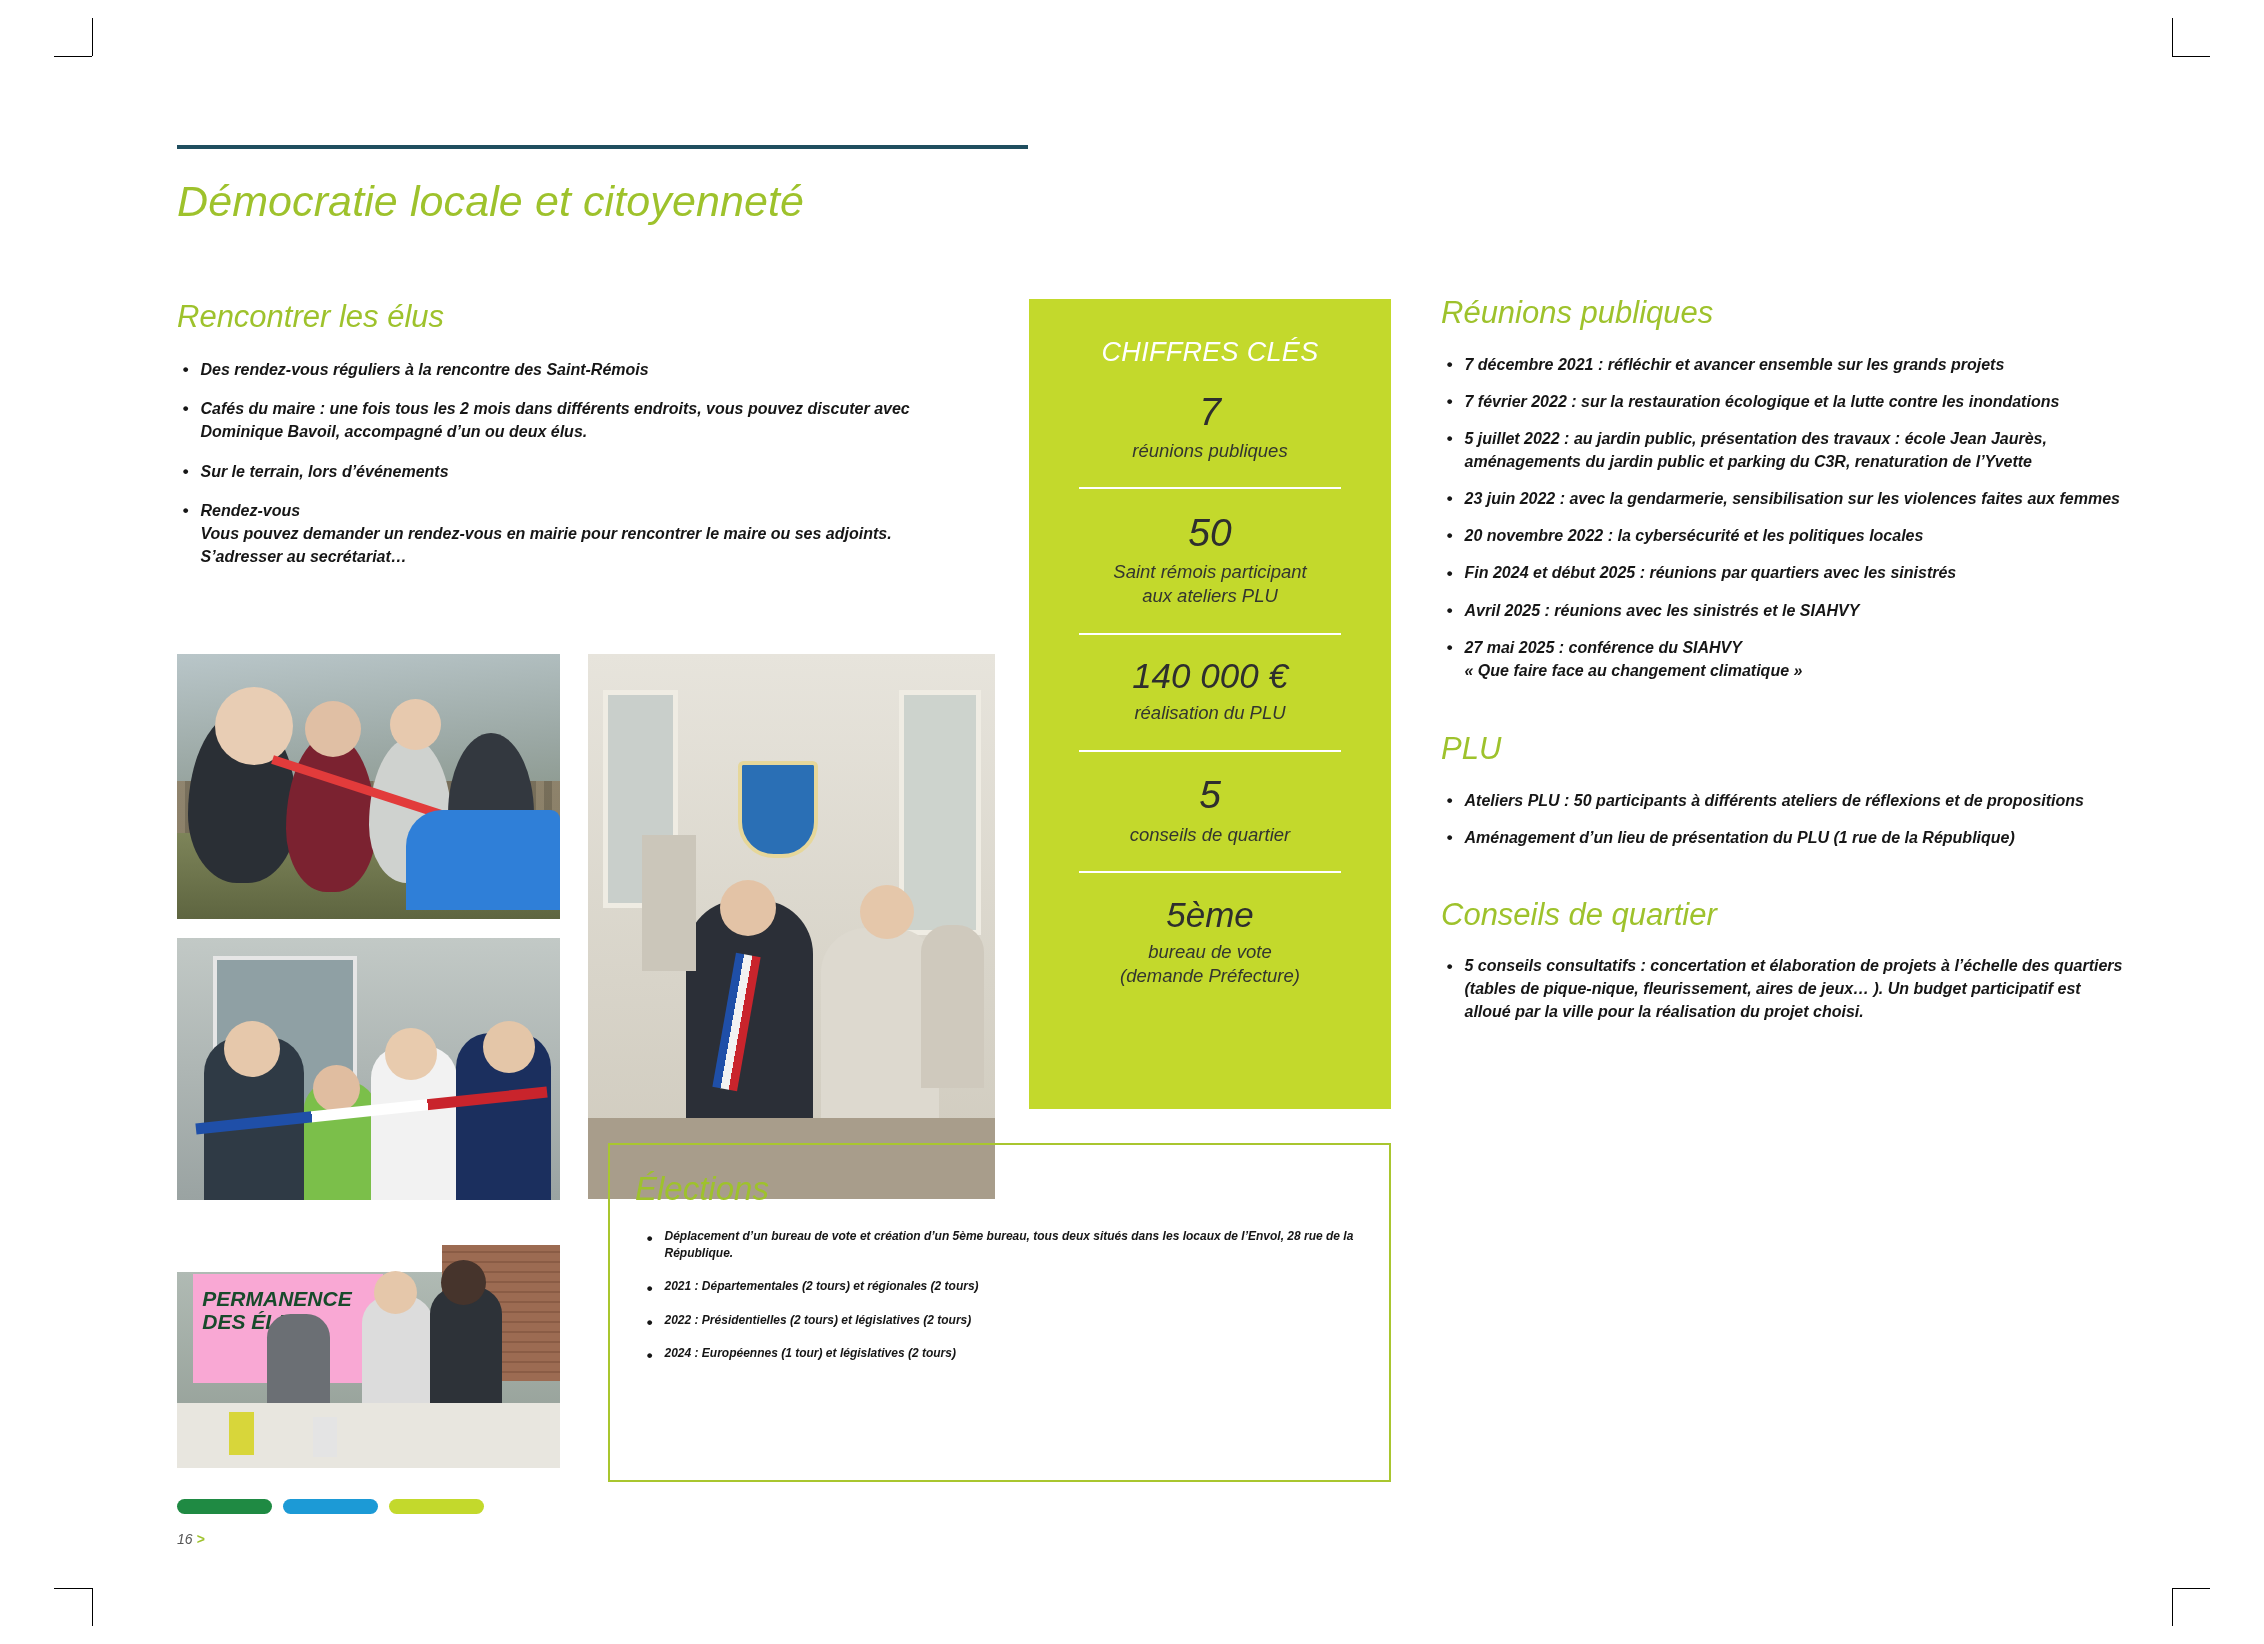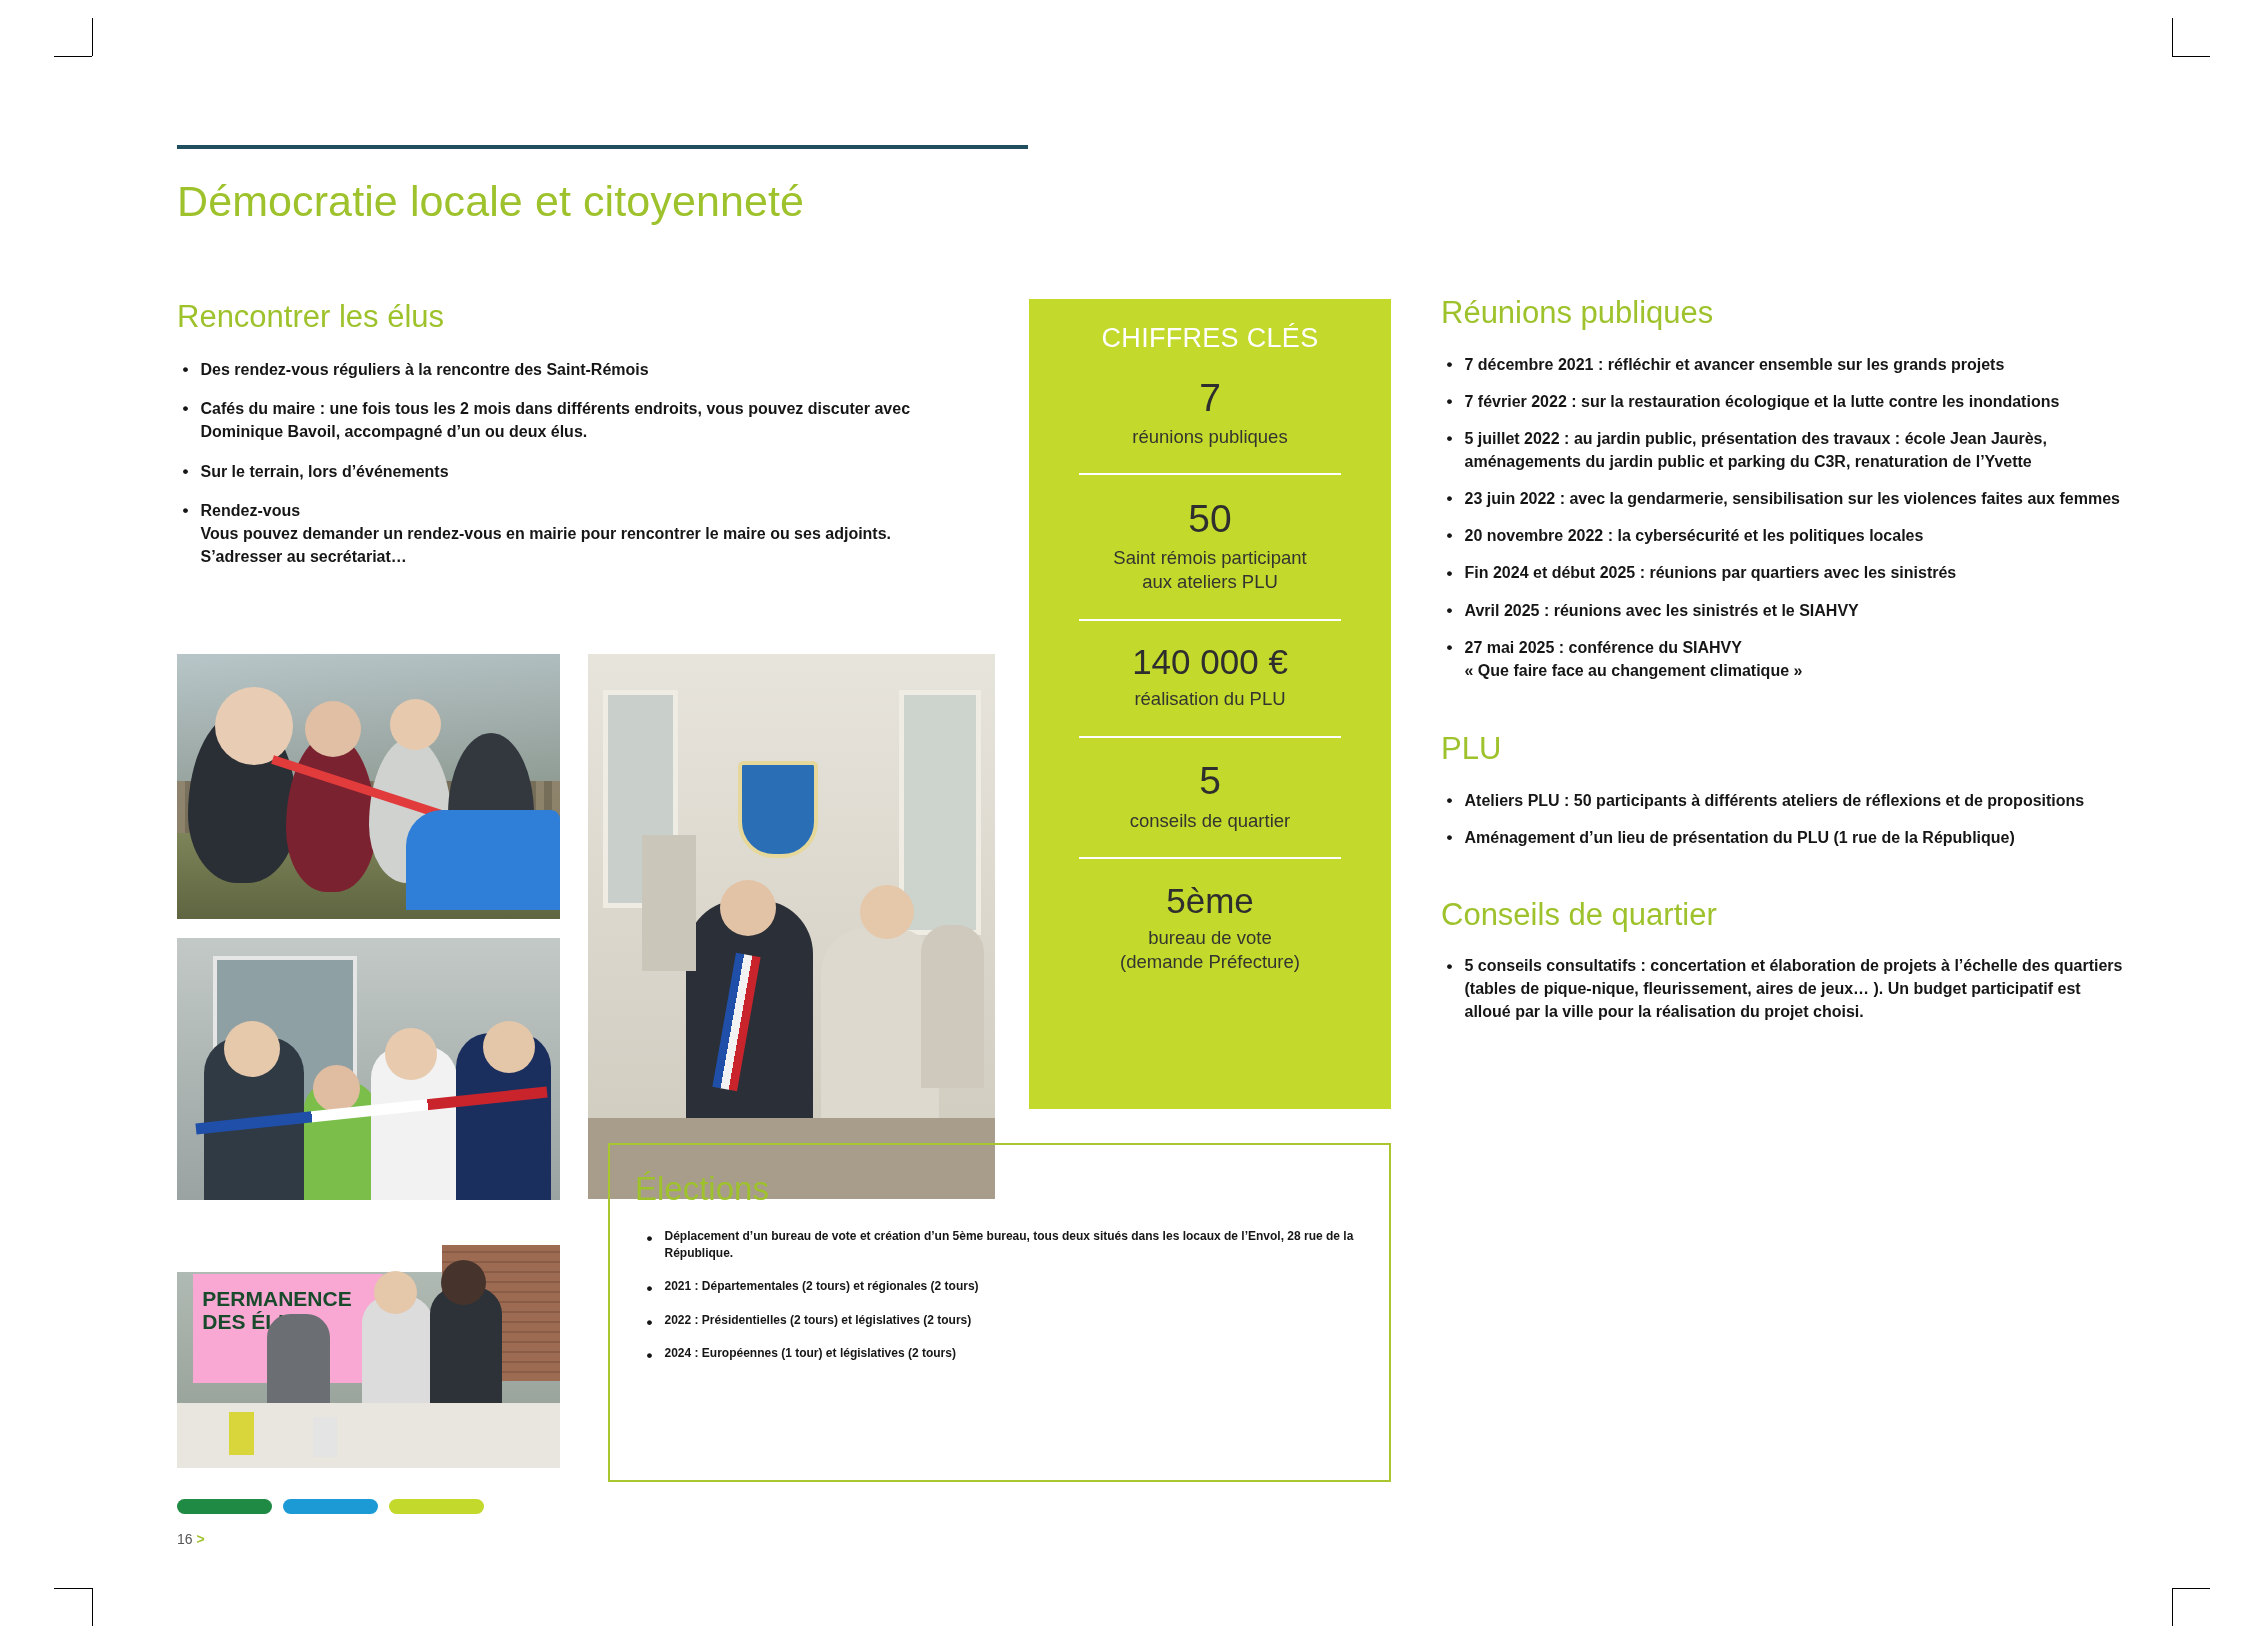--- a/index.html
+++ b/index.html
@@ -10,20 +10,21 @@
   body {
     font-family: "Liberation Sans", sans-serif;
     color: #1a1a1a;
   }
   .page {
     position: relative;
     width: 2264px;
     height: 1645px;
     background: #ffffff;
     overflow: hidden;
+    font-style: italic;
   }
 
   
   .crop {
     position: absolute;
     background: transparent;
   }
   .crop span {
     position: absolute;
     background: #000;
@@ -153,21 +154,21 @@
     top: 299px;
     width: 362px;
     height: 810px;
     background: #c3d92c;
     color: #2b2b2b;
     text-align: center;
   }
   .keyfig .kf-title {
     font-size: 27px;
     color: #ffffff;
-    margin-top: 24px;
+    margin-top: 38px;
     letter-spacing: 0.3px;
   }
   .keyfig .kf-num {
     font-size: 39px;
     color: #2e2e2e;
     margin-top: 23.5px;
     line-height: 1;
   }
   .keyfig .kf-num.small { font-size: 35px; }
   .keyfig .kf-lbl {

